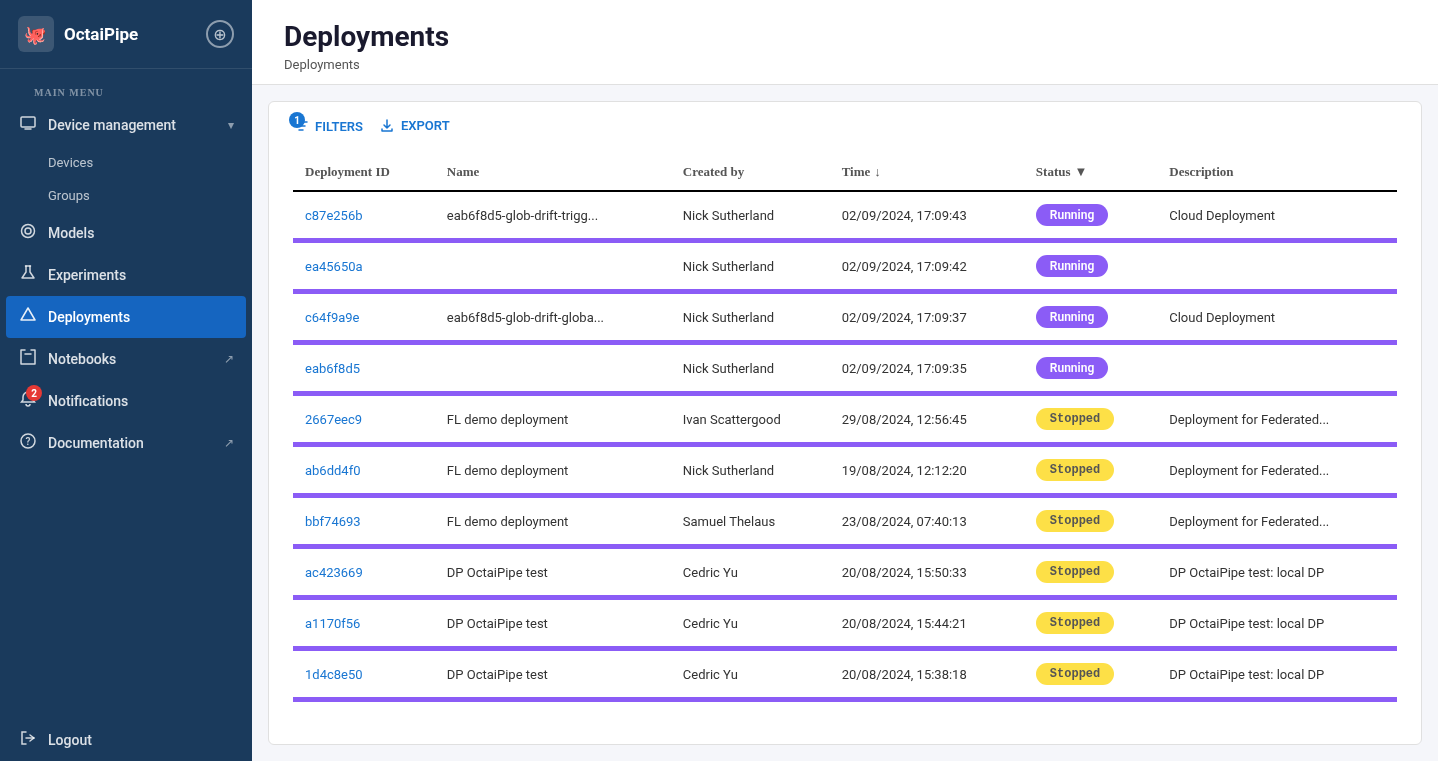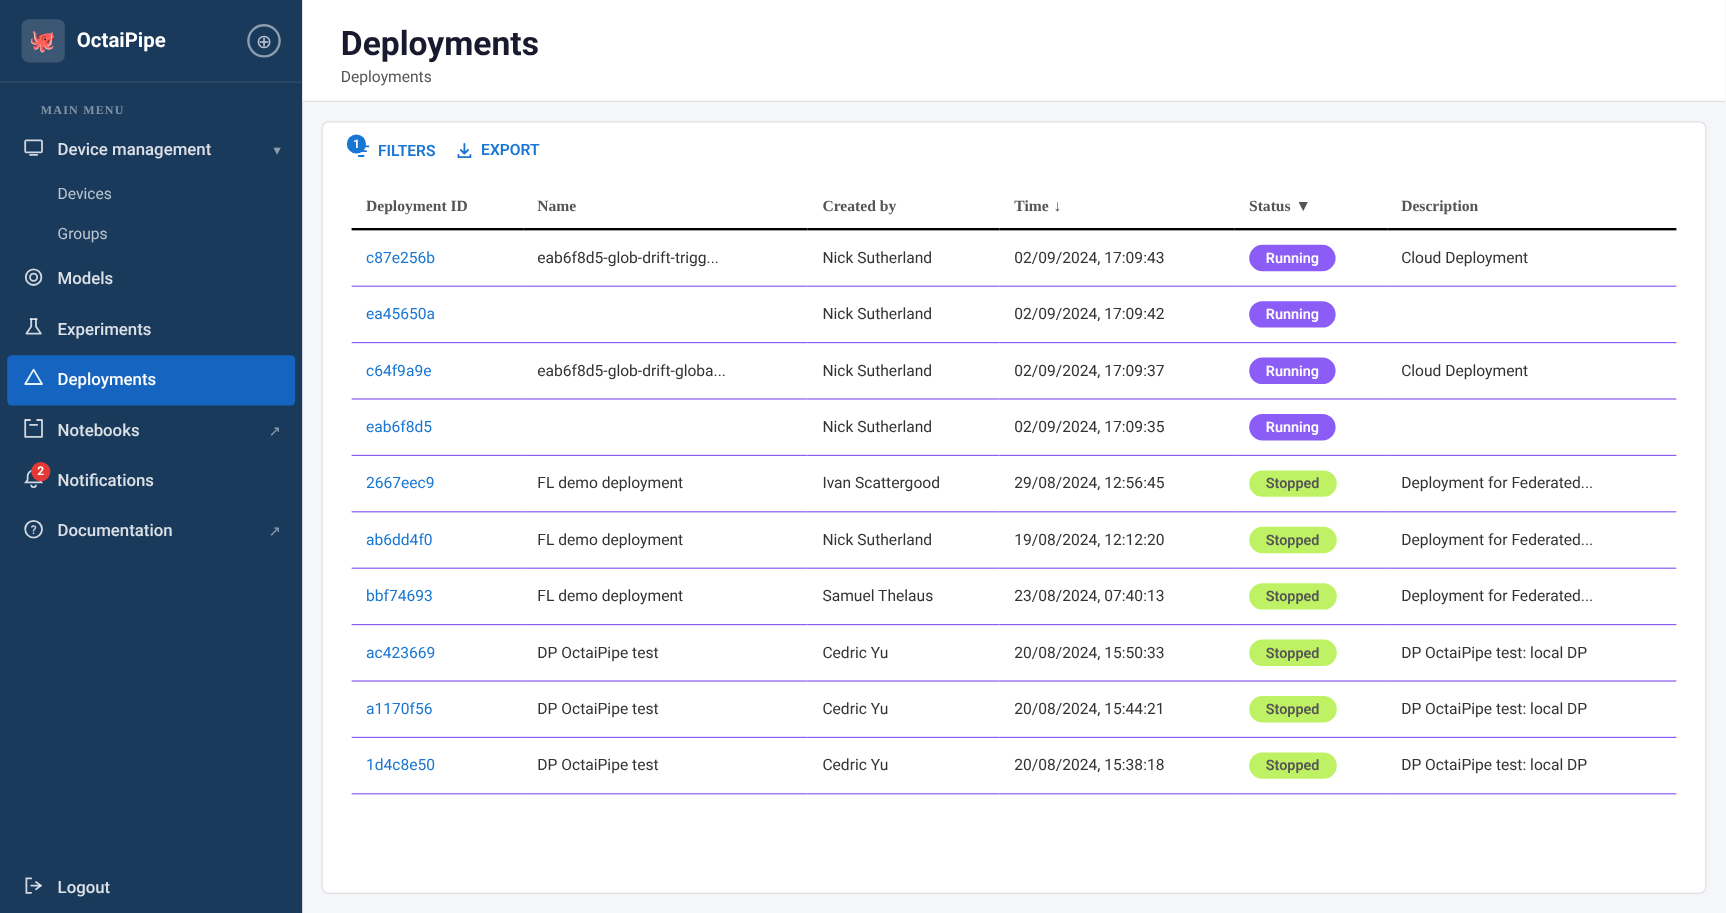--- a/index.html
+++ b/index.html
@@ -172,21 +172,21 @@
     thead th {
       text-align: left;
       padding: 10px 12px;
       color: #555;
       font-weight: 600;
       border-bottom: 2px solid #000000;
       white-space: nowrap;
       font-family: Liberation Serif, serif;
     }
     tbody tr {
-      border-bottom: 1px solid #8b5cf6;
+      border-bottom: 5px solid #8b5cf6;
       margin-top: 44px;
     }
     tbody td {
       padding: 12px 12px;
       color: #333;
       vertical-align: middle;
     }
     .link-cell {
       color: #1976d2;
       cursor: pointer;
@@ -197,22 +197,23 @@
       border-radius: 20px;
       font-size: 12px;
       font-weight: 600;
       display: inline-block;
     }
     .status-running {
       background: #8b5cf6;
       color: #fff;
     }
     .status-stopped {
-      background: #bef264;
+      background: #fde047;
       color: #555;
+      font-family: Liberation Mono, monospace;
     }
     .th-sort {
       display: inline-flex;
       align-items: center;
       gap: 4px;
     }
     .th-filter {
       display: inline-flex;
       align-items: center;
       gap: 4px;

